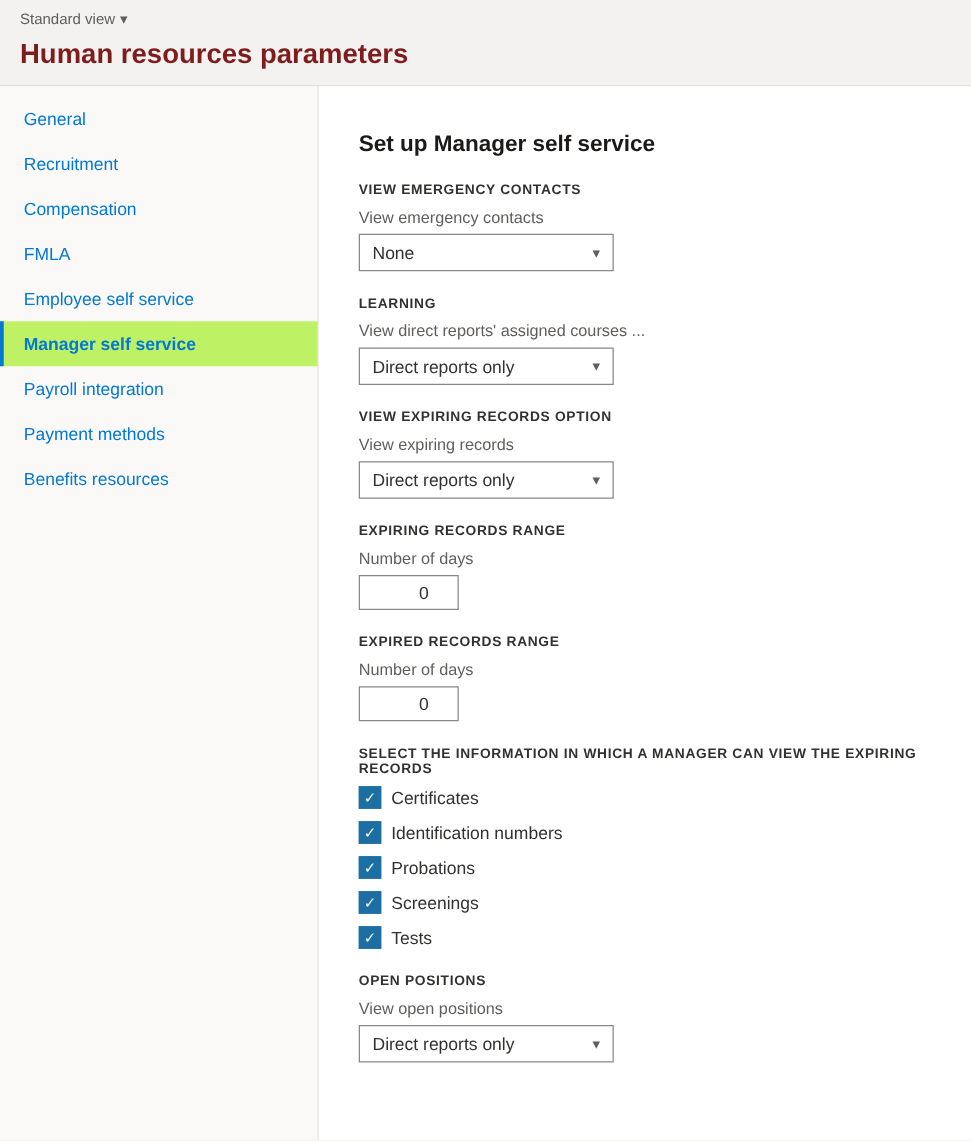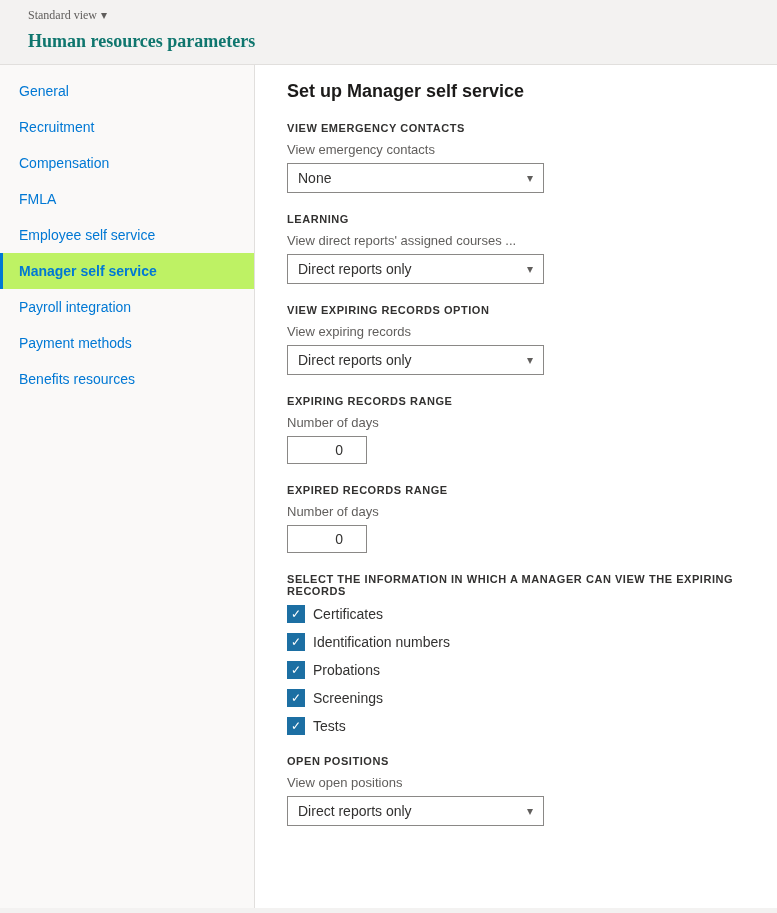--- a/index.html
+++ b/index.html
@@ -6,37 +6,36 @@
     body {
       font-family: 'Segoe UI', Arial, sans-serif;
       font-size: 14px;
       background: #f3f2f1;
       color: #323130;
       width: 777px;
       min-height: 913px;
     }
     .top-bar {
       background: #f3f2f1;
-      padding: 8px 16px 4px 28px;
+      padding: 8px 16px 4px 16px;
       border-bottom: 1px solid #e1dfdd;
-      font-family: Liberation Serif, serif;
     }
     .standard-view {
       font-size: 12px;
       color: #605e5c;
       display: flex;
       align-items: center;
       gap: 4px;
       cursor: pointer;
       margin-bottom: 4px;
     }
     .page-title {
-      font-size: 18px;
+      font-size: 22px;
       font-weight: 600;
-      color: #0f766e;
+      color: #7f1d1d;
       padding: 4px 0 8px 0;
     }
     .main-layout {
       display: flex;
       min-height: calc(913px - 70px);
     }
     .sidebar {
       width: 255px;
       min-width: 255px;
       background: #faf9f8;
@@ -54,21 +53,21 @@
     }
     .sidebar-item.active {
       border-left: 3px solid #0078d4;
       background: #bef264;
       color: #0078d4;
       font-weight: 600;
     }
     .content-area {
       flex: 1;
       background: #ffffff;
-      padding: 16px 32px;
+      padding: 36px 32px;
       overflow-y: auto;
     }
     .section-title {
       font-size: 18px;
       font-weight: 600;
       color: #1b1a19;
       margin-bottom: 20px;
     }
     .field-group {
       margin-bottom: 20px;
@@ -86,21 +85,21 @@
       color: #605e5c;
       margin-bottom: 6px;
     }
     .dropdown-select {
       display: flex;
       align-items: center;
       justify-content: space-between;
       border: 1px solid #8a8886;
       background: #ffffff;
       padding: 6px 10px;
-      width: 257px;
+      width: 204px;
       cursor: pointer;
       font-size: 14px;
       color: #323130;
     }
     .chevron-icon {
       font-size: 12px;
       color: #605e5c;
     }
     .number-input {
       border: 1px solid #8a8886;

